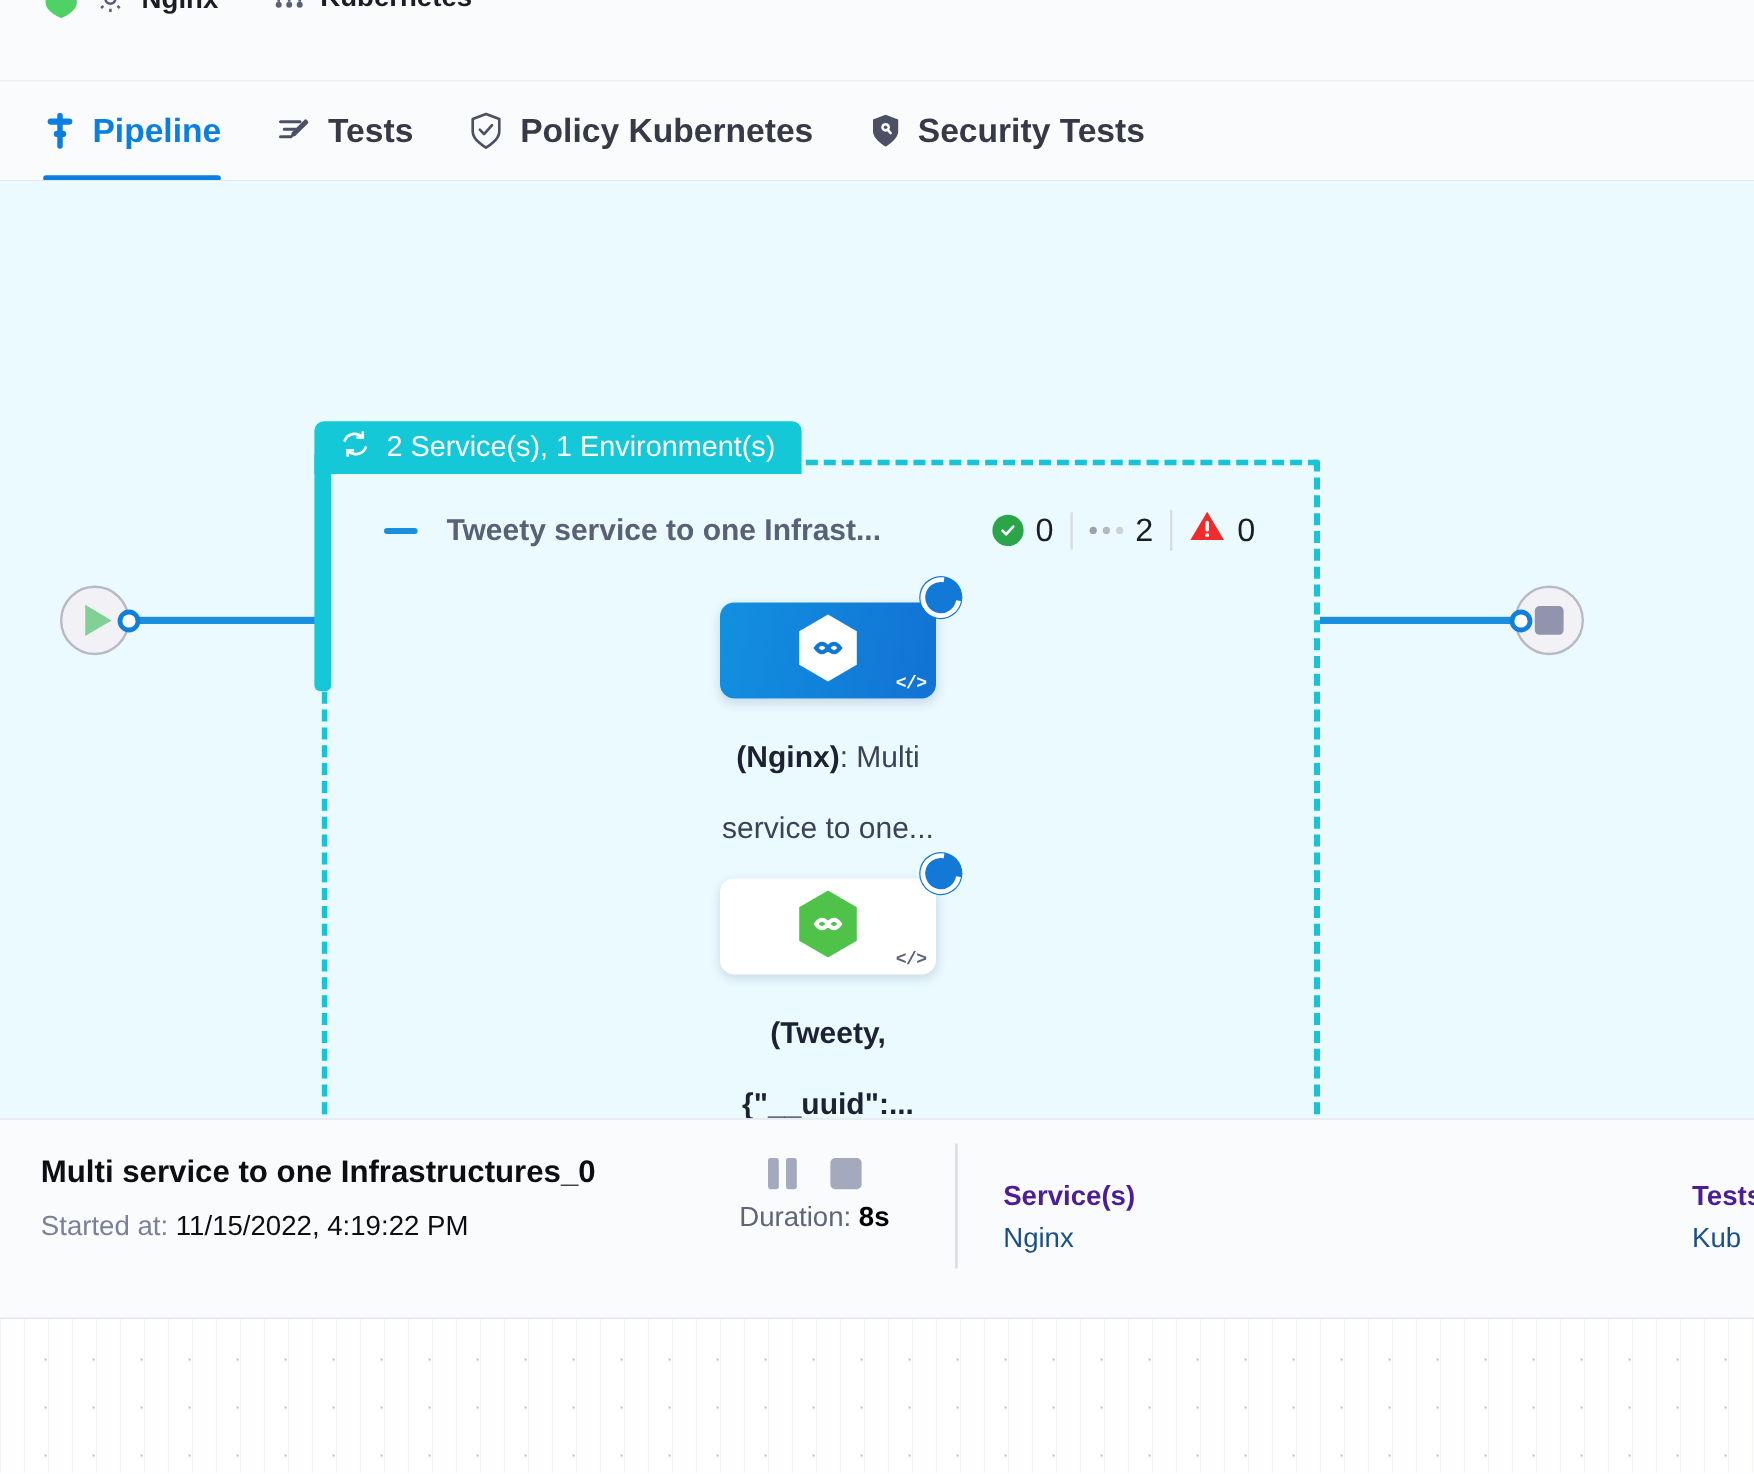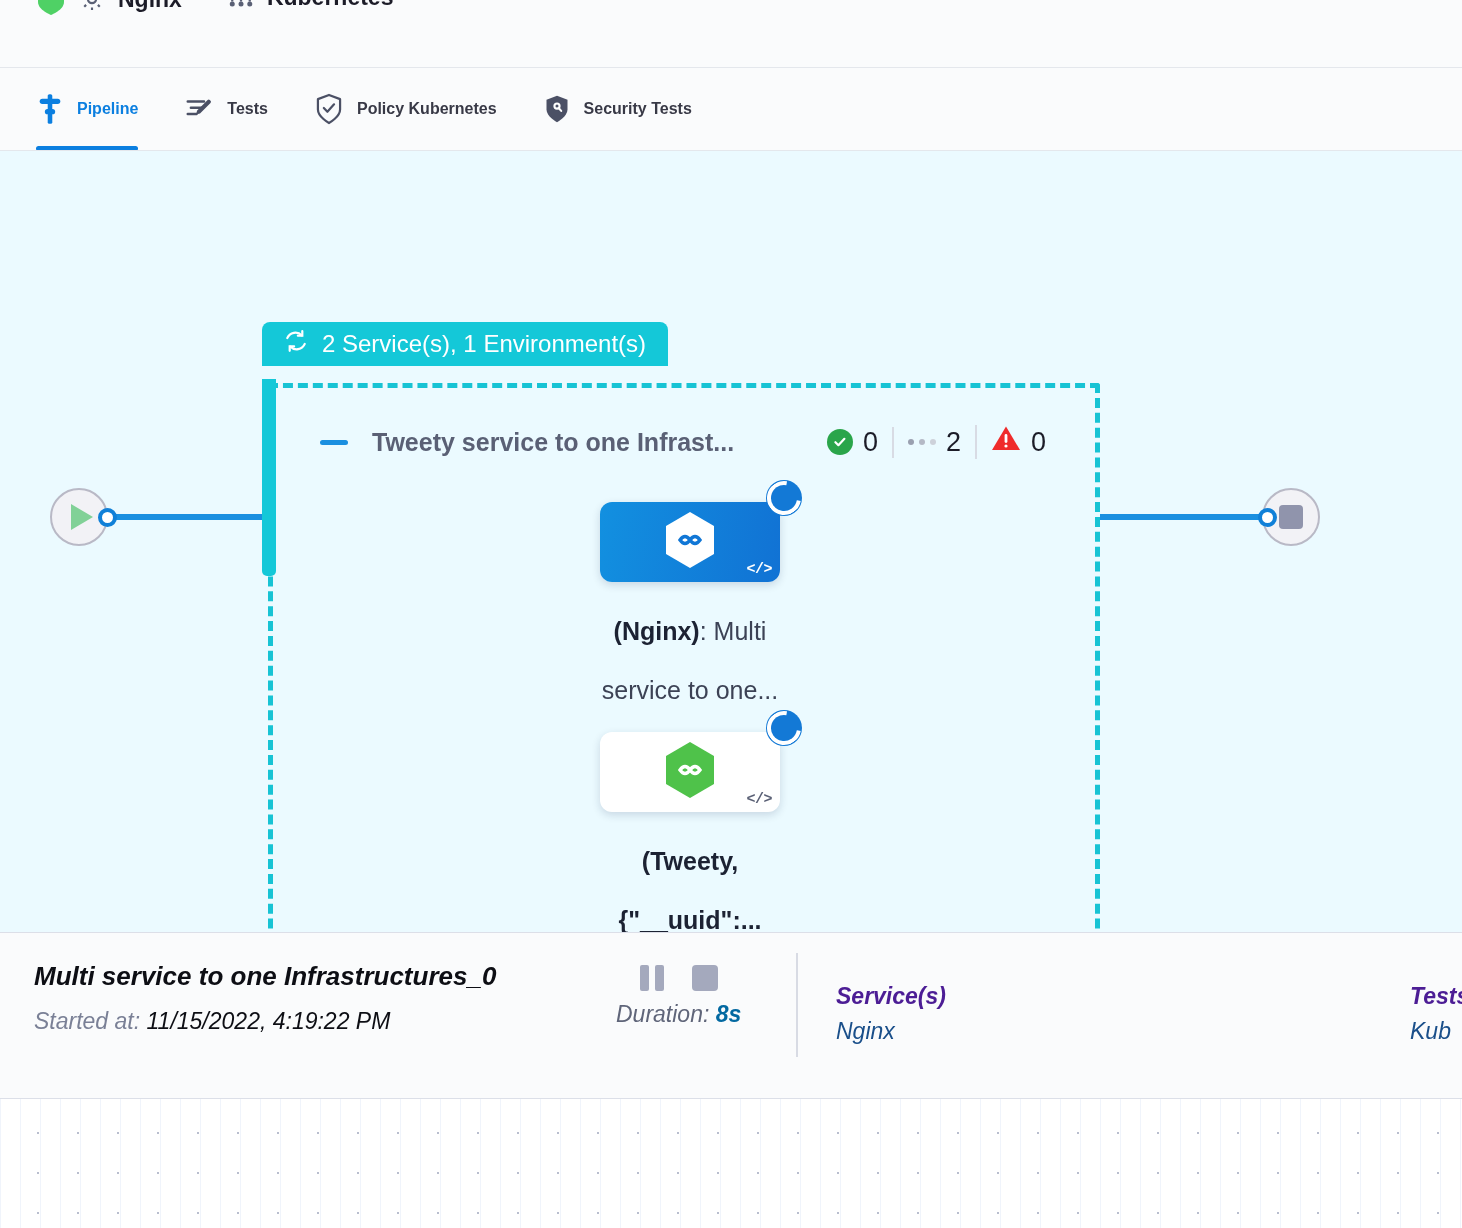--- a/index.html
+++ b/index.html
@@ -35,21 +35,21 @@
     background: #fafbfc;
     border-bottom: 1px solid #e4e7ec;
     display: flex; align-items: center;
     padding-left: 36px;
     overflow: hidden;
   }
   .tab {
     display: flex; align-items: center; gap: 13px;
     height: 83px;
     margin-right: 46px;
-    font-size: 16px; font-weight: 700; color: #383946;
+    font-size: 28px; font-weight: 700; color: #383946;
     white-space: nowrap;
     position: relative;
     cursor: pointer;
   }
   .tab.active { color: #0b7fe0; }
   .tab.active::after {
     content: ""; position: absolute; left: 0; right: 0; bottom: 0;
     height: 5px; background: #0b7fe0; border-radius: 3px;
   }
   .tab .ti { display: flex; align-items: center; justify-content: center; }
@@ -86,21 +86,21 @@
   #end-port { left: 1258px; top: 357px; }
 
   .wire {
     position: absolute; height: 6px; background: #1a8fe0;
   }
   #wire-left { left: 113px; top: 363px; width: 152px; }
   #wire-right { left: 1100px; top: 363px; width: 162px; }
 
   
   .group-badge {
-    position: absolute; left: 262px; top: 171px;
+    position: absolute; left: 262px; top: 200px;
     height: 44px;
     background: #14c8d8;
     border-radius: 8px 8px 0 0;
     display: flex; align-items: center; gap: 12px;
     padding: 0 22px 0 20px;
     color: #ffffff; font-size: 24px; font-weight: 400;
     white-space: nowrap;
     z-index: 3;
   }
   .group-railbar {
@@ -190,21 +190,20 @@
     width: 200px; margin-left: -10px;
   }
   .node-label b { font-weight: 700; color: #1c2233; }
 
   
   .detail {
     position: absolute; left: 0; top: 932px; width: 1462px; height: 166px;
     background: #fafbfc;
     border-top: 1px solid #dcdfe8;
     overflow: hidden;
-    font-style: italic;
   }
   .d-title {
     position: absolute; left: 34px; top: 28px;
     font-size: 26px; font-weight: 700; color: #0d0e14;
     white-space: nowrap;
   }
   .d-sub {
     position: absolute; left: 34px; top: 75px;
     font-size: 23px; color: #0d0e14; white-space: nowrap;
   }
@@ -212,21 +211,21 @@
 
   .d-duration {
     position: absolute; left: 616px; top: 32px;
     display: flex; flex-direction: column; align-items: center;
   }
   .ctl-row { display: flex; align-items: center; gap: 28px; margin-bottom: 10px; }
   .pause-ic { display: flex; gap: 6px; }
   .pause-ic i { display:block; width: 9px; height: 26px; background: #a4a9bd; border-radius: 2px; }
   .stop-ic { width: 26px; height: 26px; background: #a4a9bd; border-radius: 4px; }
   .dur-text { font-size: 23px; color: #5f6579; white-space: nowrap; }
-  .dur-text b { color: #0369a1; font-weight: 700; }
+  .dur-text b { color: #000000; font-weight: 700; }
 
   .vdiv { position: absolute; top: 20px; width: 2px; height: 104px; background: #d8dbe4; }
   #vdiv-1 { left: 796px; }
 
   .d-col { position: absolute; top: 50px; }
   #col-services { left: 836px; }
   #col-envs { left: 1410px; }
   .col-head { font-size: 23px; font-weight: 700; color: #4c1d95; white-space: nowrap; margin-bottom: 8px; }
   .col-link { font-size: 23px; color: #1a4f8a; white-space: nowrap; cursor: pointer; }
 

